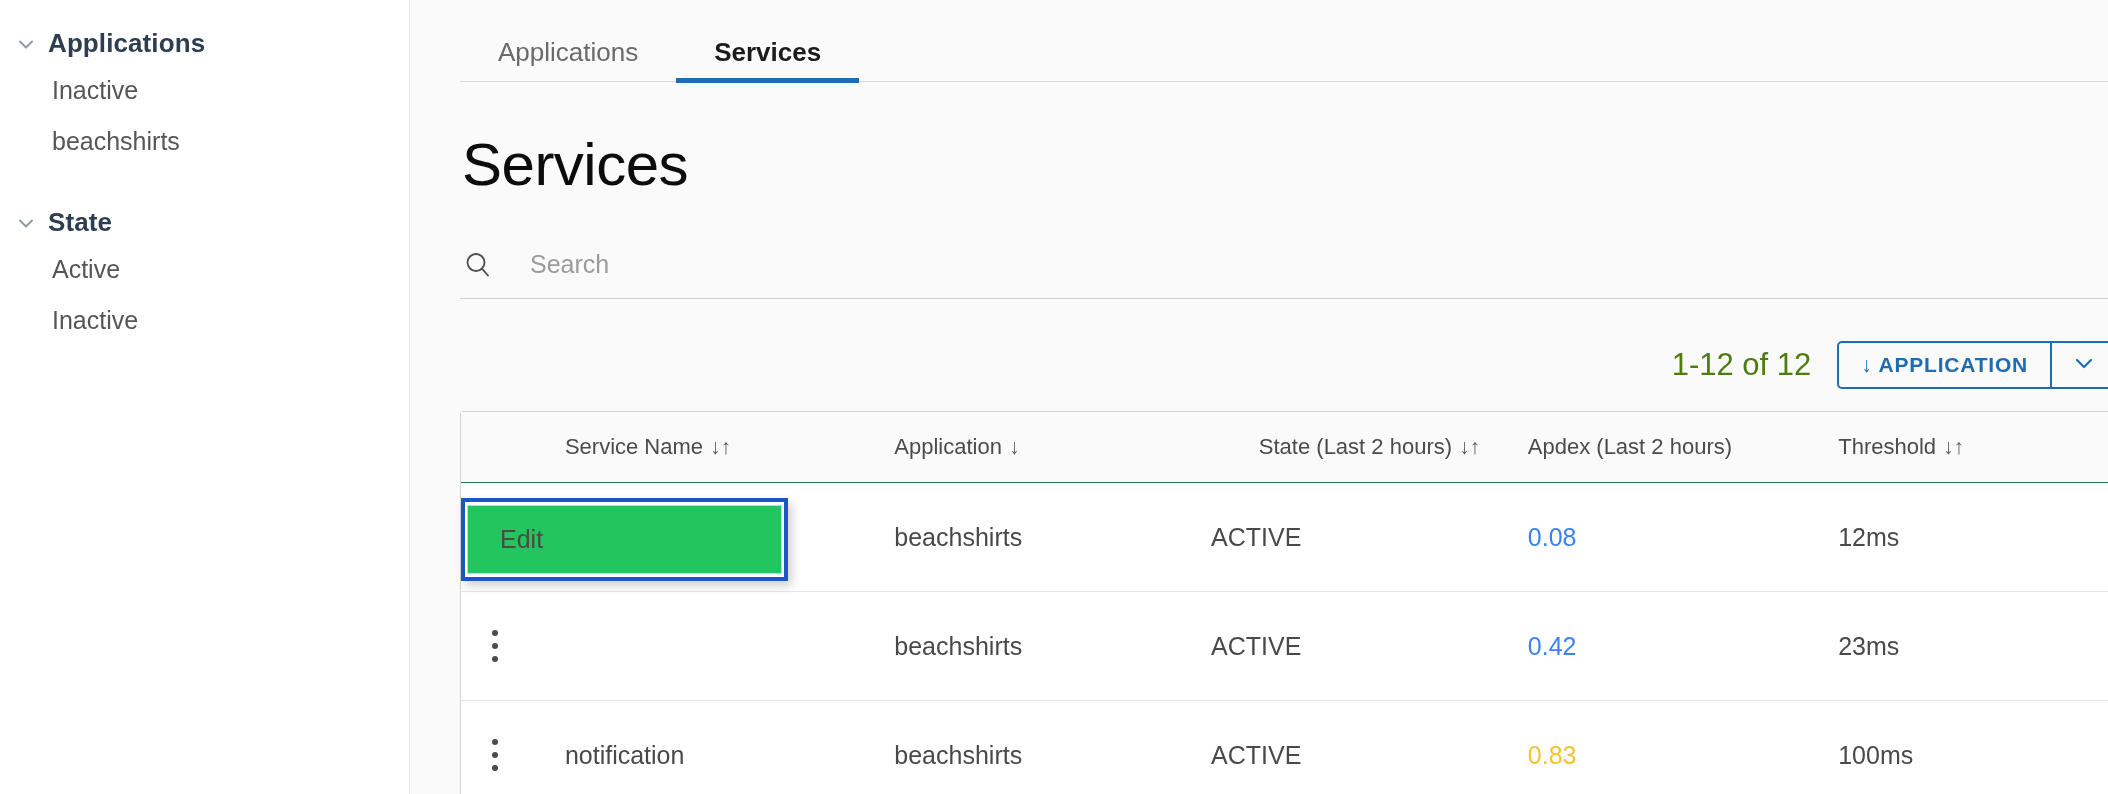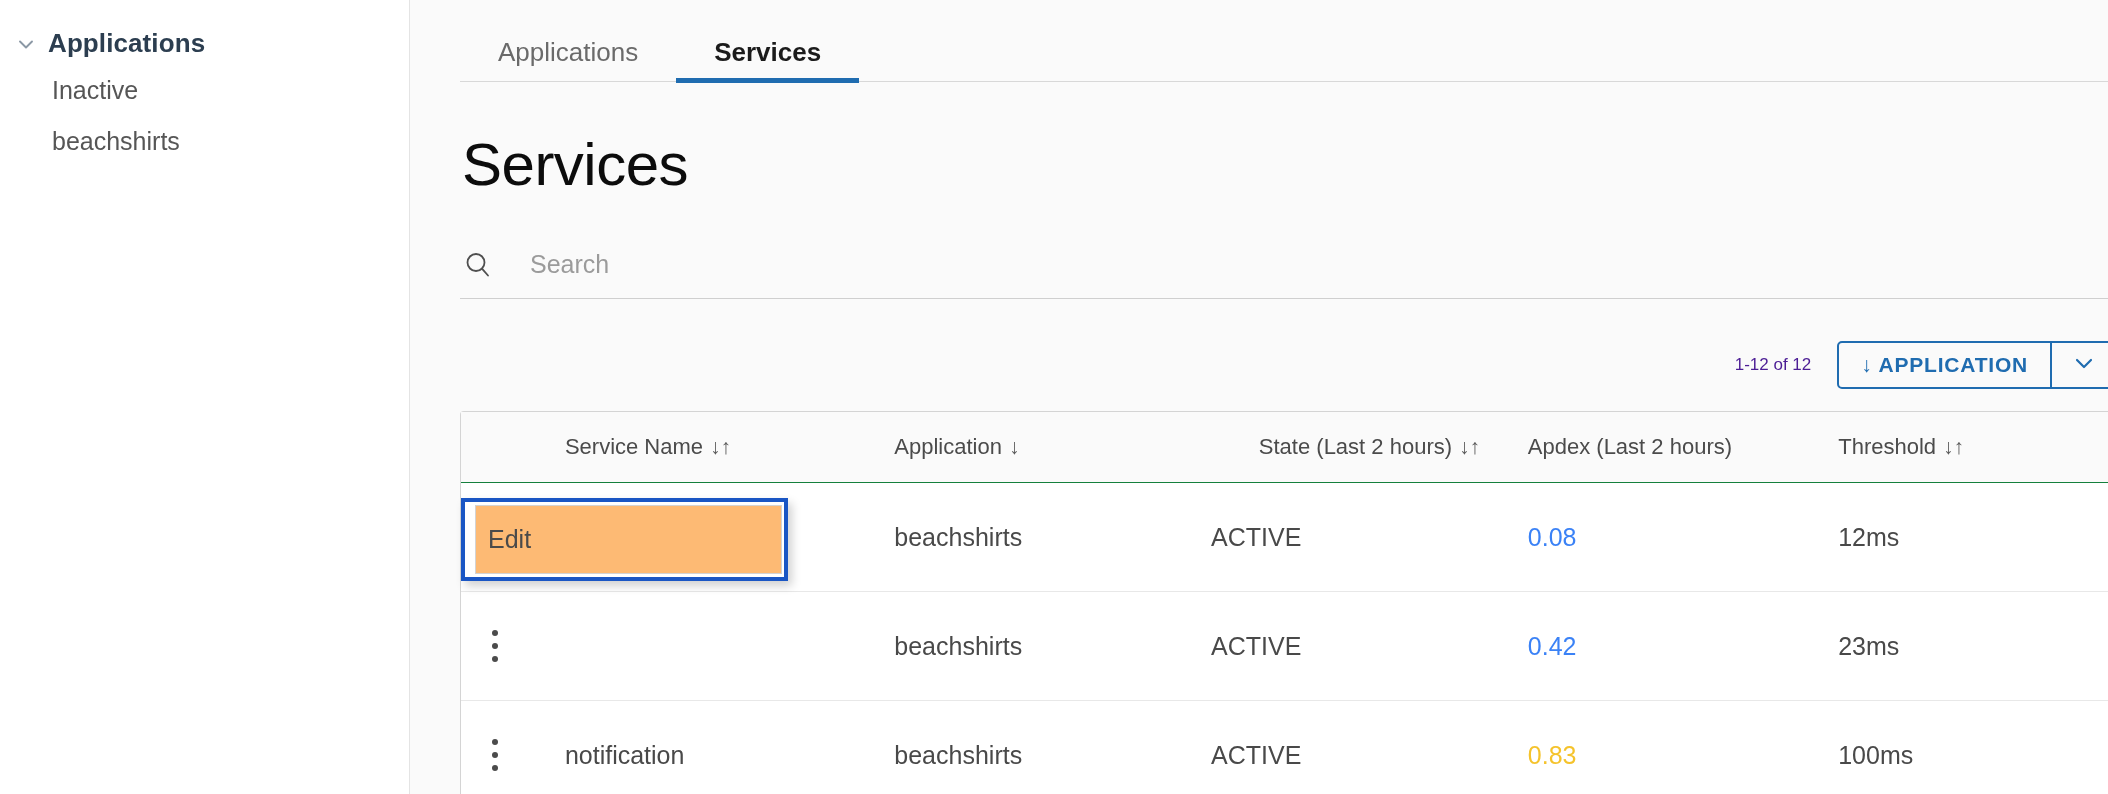--- a/index.html
+++ b/index.html
@@ -117,22 +117,22 @@
   
   .toolbar {
     width: 1658px;
     margin-top: 42px;
     display: flex;
     align-items: center;
     justify-content: flex-end;
     height: 48px;
   }
   .pager-count {
-    font-size: 17px;
-    color: #4c1d95;
+    font-size: 31px;
+    color: #4d7c0f;
     margin-right: 26px;
     white-space: nowrap;
   }
   .split-btn {
     display: flex;
     height: 48px;
     border: 2px solid #1f6cb0;
     border-radius: 5px;
     overflow: hidden;
     background: #fafafa;
@@ -227,27 +227,26 @@
     border: 4px solid #1a56c4;
     background: #ffffff;
     box-shadow: 4px 5px 9px rgba(0,0,0,0.18);
     z-index: 40;
   }
   .menu-inner {
     background: #ffffff;
     padding: 3px 2px 3px 2px;
   }
   .menu-item {
-    background: #fdba74;
+    background: #22c55e;
     border: 1px solid #d3d3d3;
     font-size: 25px;
     color: #4a4a4a;
-    padding: 19px 0 19px 12px;
-    cursor: pointer;
-    margin-left: 8px;
+    padding: 19px 0 19px 32px;
+    cursor: pointer;
   }
 </style>
 </head>
 <body>
 
 <div class="app">
 
   <aside class="sidebar">
 
     <div class="nav-group">
@@ -258,20 +257,32 @@
             </svg>
         </span>
         <span class="nav-group-title">Applications</span>
       </div>
       <div class="nav-item">Inactive</div>
       <div class="nav-item">beachshirts</div>
     </div>
 
     <div class="nav-spacer"></div>
 
+    <div class="nav-group">
+      <div class="nav-group-header">
+        <span class="chev">
+          <svg width="22" height="22" viewBox="0 0 22 22">
+              <path d="M5 8.5 L11 14.5 L17 8.5" fill="none" stroke="#8b98a5" stroke-width="1.9" stroke-linecap="round" stroke-linejoin="round"></path>
+            </svg>
+        </span>
+        <span class="nav-group-title">State</span>
+      </div>
+      <div class="nav-item">Active</div>
+      <div class="nav-item">Inactive</div>
+    </div>
 
   </aside>
 
   <section class="main">
 
     <div class="tabs">
       <div class="tab">Applications</div>
       <div class="tab active">Services</div>
     </div>
 

